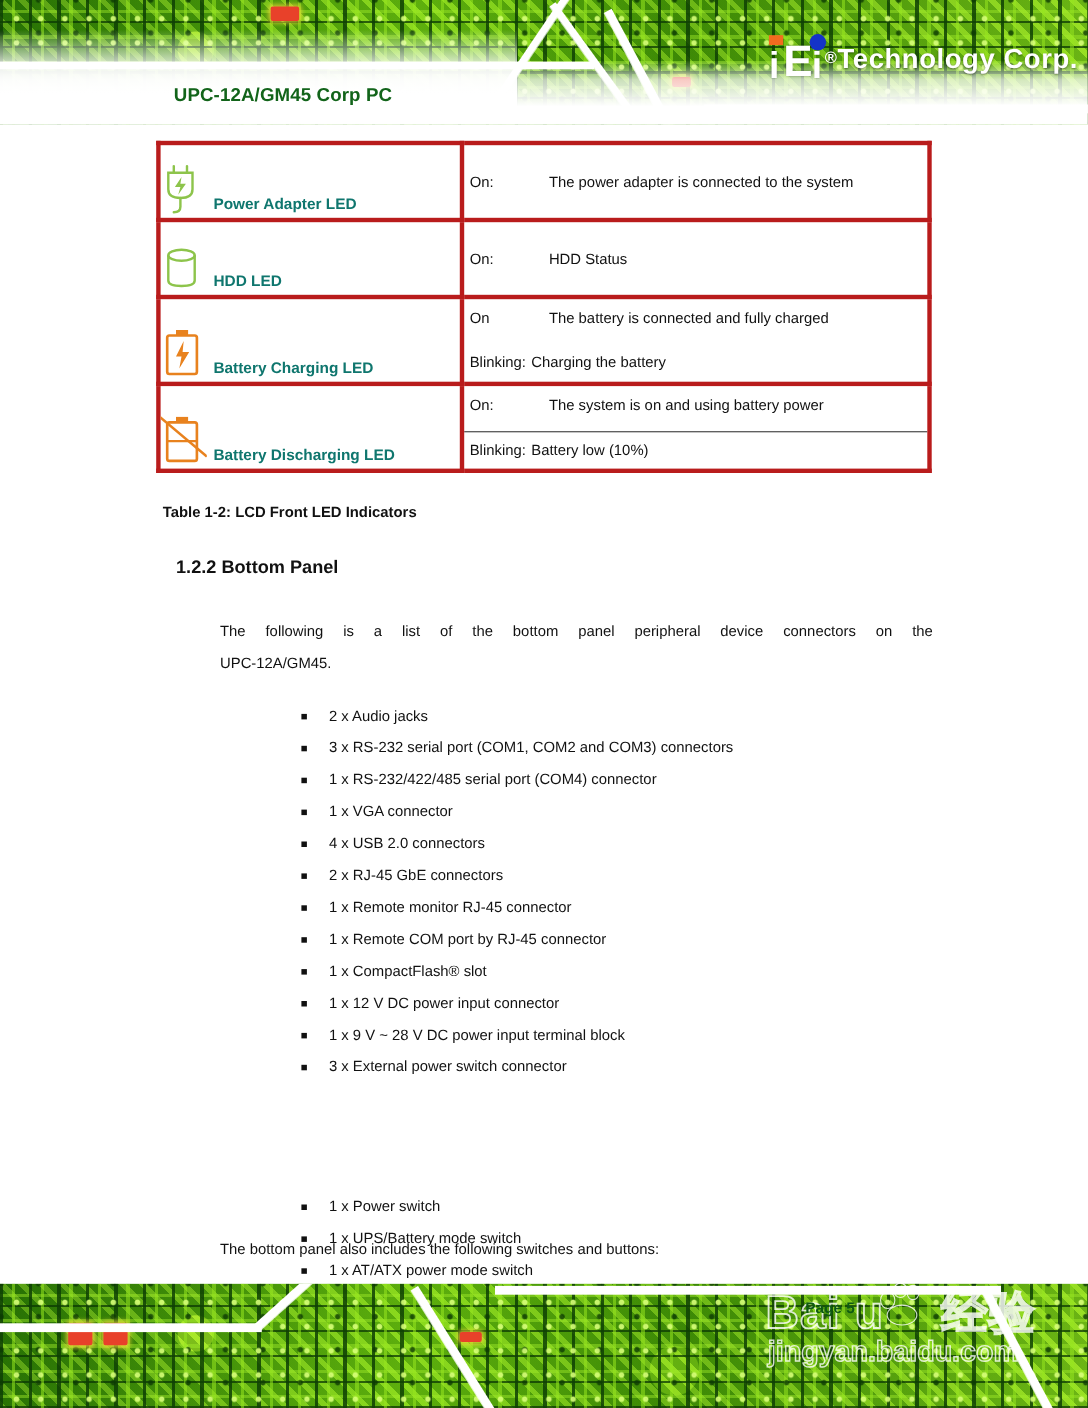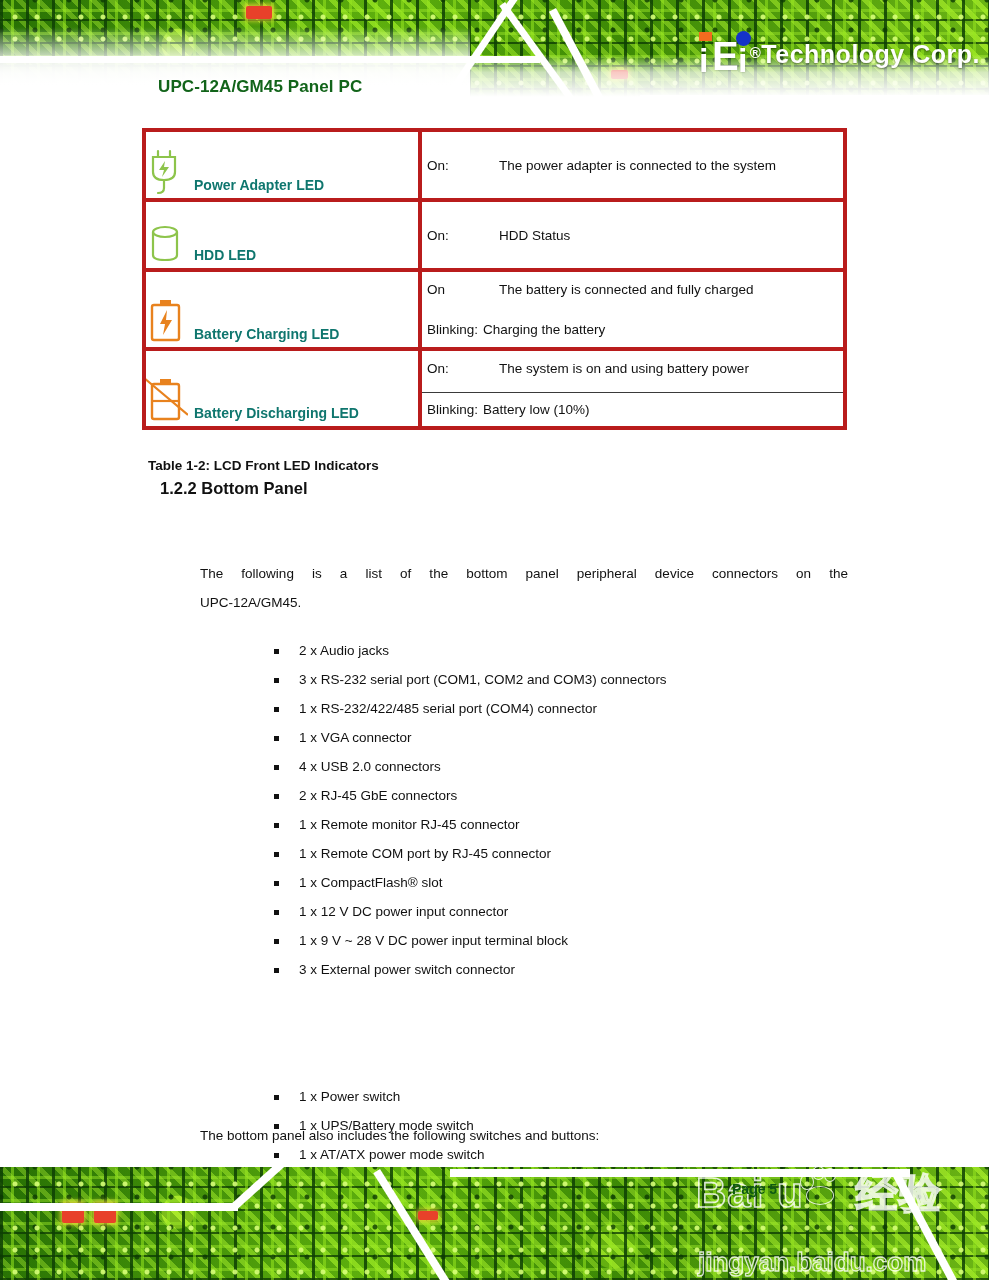--- a/index.html
+++ b/index.html
@@ -225,21 +225,21 @@
     top: 345px;
     font-size: 13.5px;
     font-weight: bold;
     color: #111;
   }
 
   
   .section-heading {
     position: absolute;
     left: 160px;
-    top: 366px;
+    top: 394px;
     font-size: 16.5px;
     font-weight: bold;
     color: #111;
   }
 
   
   .para {
     position: absolute;
     left: 200px;
     width: 648px;
@@ -325,21 +325,20 @@
   }
   .wm-sub {
     position: absolute;
     left: 8px;
     top: 50px;
     font-size: 26px;
     font-weight: bold;
     color: rgba(255,255,255,0);
     -webkit-text-stroke: 1.3px rgba(255,255,255,.8);
     white-space: nowrap;
-    margin-top: 34px;
   }
 </style>
 </head>
 <body>
 
 <div class="banner banner-top">
   <div class="pcb"></div>
   <div class="pcb-dots"></div>
 
   <div class="red-chip" style="left:246px; top:6px; width:26px; height:13px;"></div>
@@ -360,21 +359,21 @@
   <div class="logo-mark">
     <div class="sq-orange"></div>
     <div class="dot-blue"></div>
     <div class="letter l-i">i</div>
     <div class="letter l-e">E</div>
     <div class="letter l-i2">i</div>
   </div>
   <div class="logo-text"><span class="reg">®</span><span>Technology Corp</span><span class="dot">.</span></div>
 </div>
 
-<div class="doc-title">UPC-12A/GM45 Panel PC</div>
+<div class="doc-title">UPC-12A/GM45 Corp PC</div>
 
 <div class="content">
 
   <table class="led-table">
     <tbody>
 
       <tr>
         <td class="icon-cell">
           <div class="icon-row">
             <div class="icon-box">

